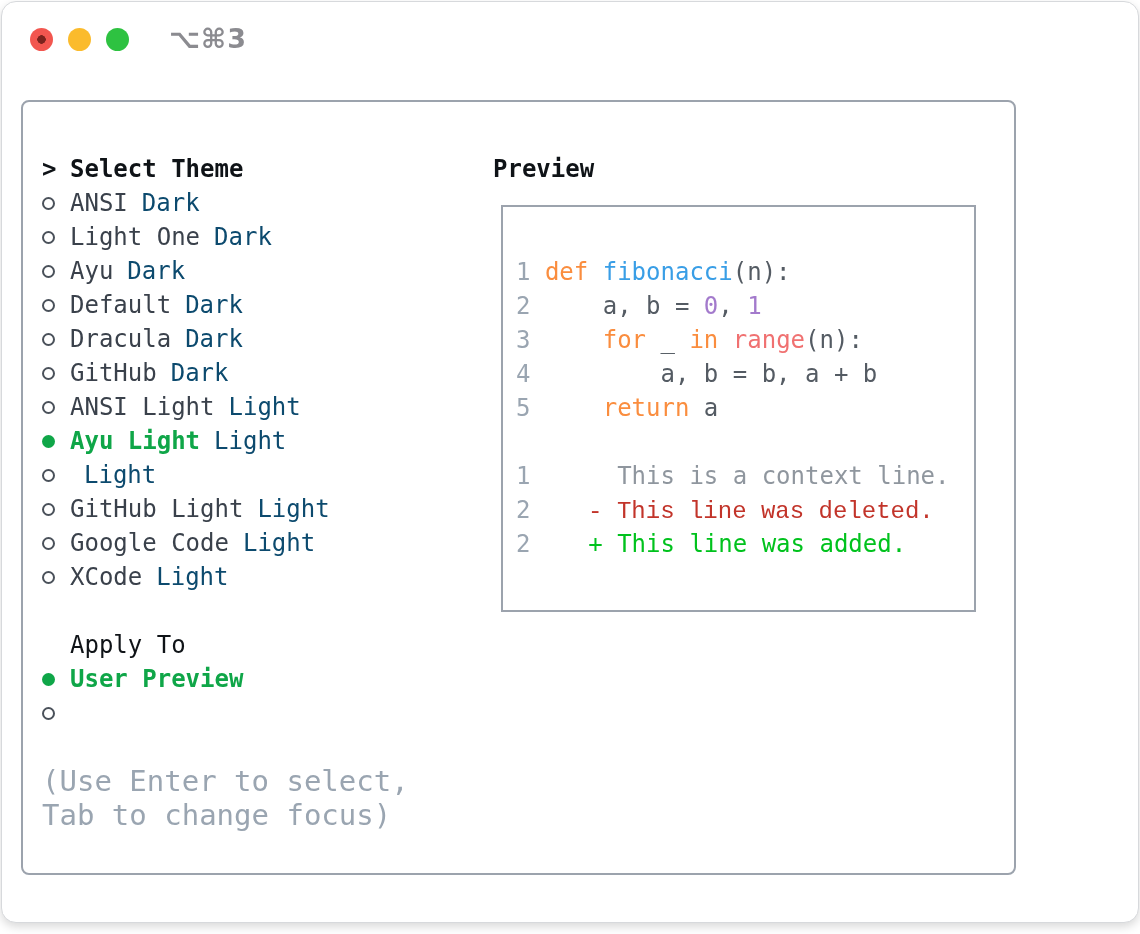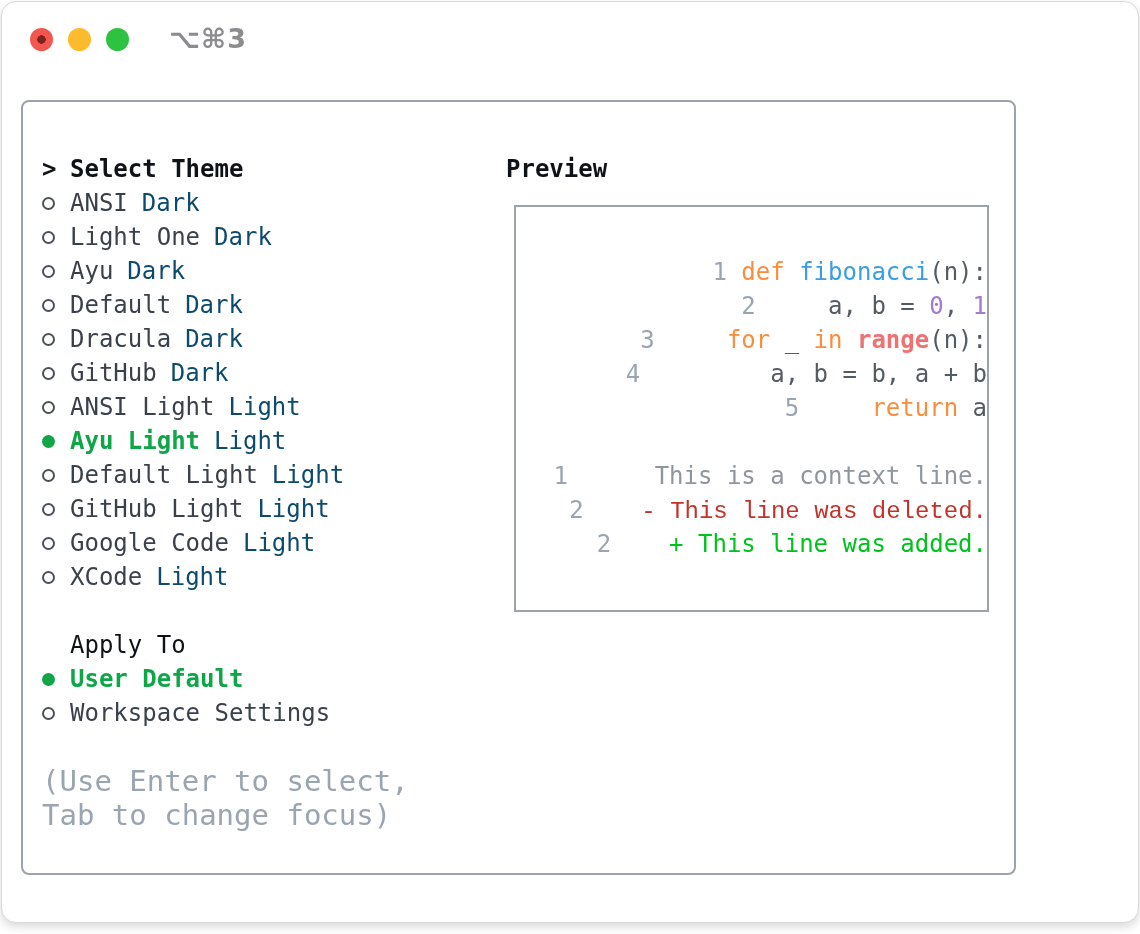--- a/index.html
+++ b/index.html
@@ -21,43 +21,43 @@
   .shortcut{
     position:absolute;left:167px;top:21px;font-size:27px;font-weight:bold;
     color:#8b8b90;font-family:"DejaVu Sans","Liberation Sans",sans-serif;letter-spacing:1px;
   }
   
   .panel{
     position:absolute;left:19px;top:98px;width:995px;height:775px;
     box-sizing:border-box;border:2px solid #9ca3ad;border-radius:8px;background:#fff;
   }
   .col-left{position:absolute;left:19px;top:50px;width:432px;}
-  .col-right{position:absolute;left:483px;top:50px;width:500px;text-align:right;}
+  .col-right{position:absolute;left:470px;top:50px;width:500px;}
   .row{height:34px;display:flex;align-items:center;font-size:24px;color:#3a414b;white-space:pre;}
   .spacer{height:34px;}
   .prompt{display:inline-block;width:28px;font-weight:bold;color:#0f1317;}
   .hdr{font-weight:bold;color:#0f1317;}
   .bullet{display:inline-block;width:13px;height:13px;border-radius:50%;margin-right:15px;box-sizing:border-box;flex:0 0 13px;}
   .ring{border:2px solid #4a515a;background:transparent;}
   .dotfill{background:#0fa648;}
   .name{color:#3a414b;}
   .name.sel{color:#0fa648;font-weight:bold;}
   .tag{color:#0c4a6e;margin-left:14px;}
   .apply-hdr{color:#0f1317;padding-left:28px;}
   .help{margin-top:0;width:420px;font-size:29px;line-height:34px;color:#9aa5b1;}
   
   .preview-box{
     margin-left:8px;margin-top:19px;width:475px;height:407px;box-sizing:border-box;
-    border:2px solid #9ca3ad;background:#fff;padding:48px 0 0 24px;overflow:hidden;
+    border:2px solid #9ca3ad;background:#fff;padding:48px 0 0 13px;overflow:hidden;
   }
   .code-line{height:34px;line-height:34px;font-size:24px;white-space:pre;}
   .ln{color:#9aa5b1;}
   .tk-kw{color:#fa8d3e;}
   .tk-fn{color:#399ee6;}
-  .tk-bi{color:#f07171;font-weight:bold;}
+  .tk-bi{color:#f07171;}
   .tk-nu{color:#a37acc;}
   .tk-pl{color:#545b63;}
   .tk-cx{color:#8f969e;}
   .tk-de{color:#c2342a;font-family:Liberation Mono, monospace;}
   .tk-ad{color:#00c21d;}
 </style>
 </head>
 <body>
 
 <div class="window">
@@ -78,33 +78,33 @@
 
       <div id="theme-list">
           <div class="row item"><span class="bullet ring"></span><span class="name">ANSI</span><span class="tag">Dark</span></div>
           <div class="row item"><span class="bullet ring"></span><span class="name">Light One</span><span class="tag">Dark</span></div>
           <div class="row item"><span class="bullet ring"></span><span class="name">Ayu</span><span class="tag">Dark</span></div>
           <div class="row item"><span class="bullet ring"></span><span class="name">Default</span><span class="tag">Dark</span></div>
           <div class="row item"><span class="bullet ring"></span><span class="name">Dracula</span><span class="tag">Dark</span></div>
           <div class="row item"><span class="bullet ring"></span><span class="name">GitHub</span><span class="tag">Dark</span></div>
           <div class="row item"><span class="bullet ring"></span><span class="name">ANSI Light</span><span class="tag">Light</span></div>
           <div class="row item"><span class="bullet dotfill"></span><span class="name sel">Ayu Light</span><span class="tag">Light</span></div>
-          <div class="row item"><span class="bullet ring"></span><span class="name">Default Light</span><span class="tag">Light</span></div>
+          <div class="row item"><span class="bullet ring"></span><span class="tag">Light</span></div>
           <div class="row item"><span class="bullet ring"></span><span class="name">GitHub Light</span><span class="tag">Light</span></div>
           <div class="row item"><span class="bullet ring"></span><span class="name">Google Code</span><span class="tag">Light</span></div>
           <div class="row item"><span class="bullet ring"></span><span class="name">XCode</span><span class="tag">Light</span></div>
         </div>
 
       <div class="spacer"></div>
 
       <div class="row apply-hdr">Apply To</div>
 
       <div id="apply-list">
-          <div class="row item"><span class="bullet dotfill"></span><span class="name sel">User Default</span></div>
-          <div class="row item"><span class="bullet ring"></span><span class="name">Workspace Settings</span></div>
+          <div class="row item"><span class="bullet dotfill"></span><span class="name sel">User Preview</span></div>
+          <div class="row item"><span class="bullet ring"></span></div>
         </div>
 
       <div class="spacer"></div>
 
       <div class="help">(Use Enter to select, Tab to change focus)</div>
     </div>
 
     <div class="col-right">
       <div class="row">
         <span class="hdr">Preview</span>

